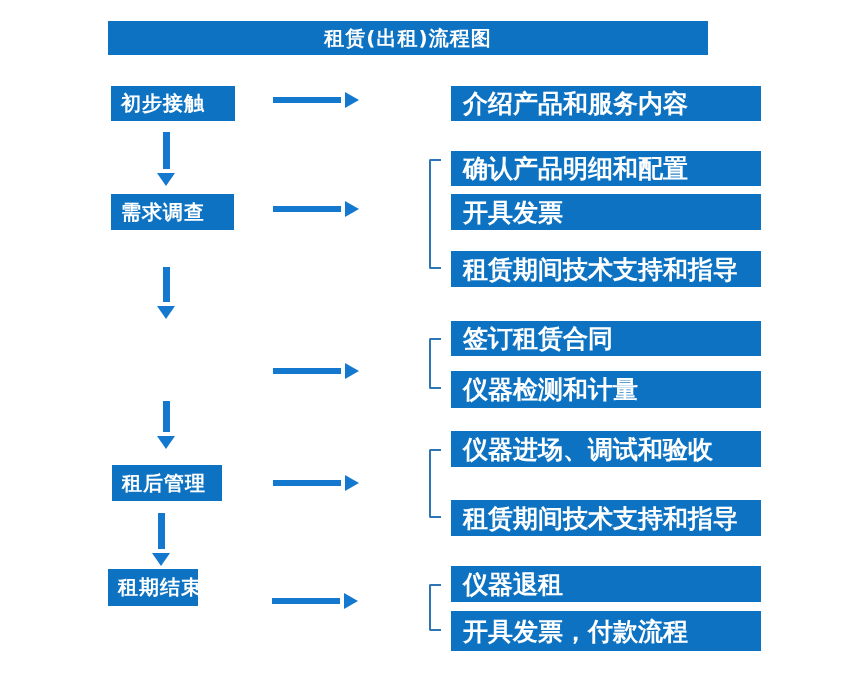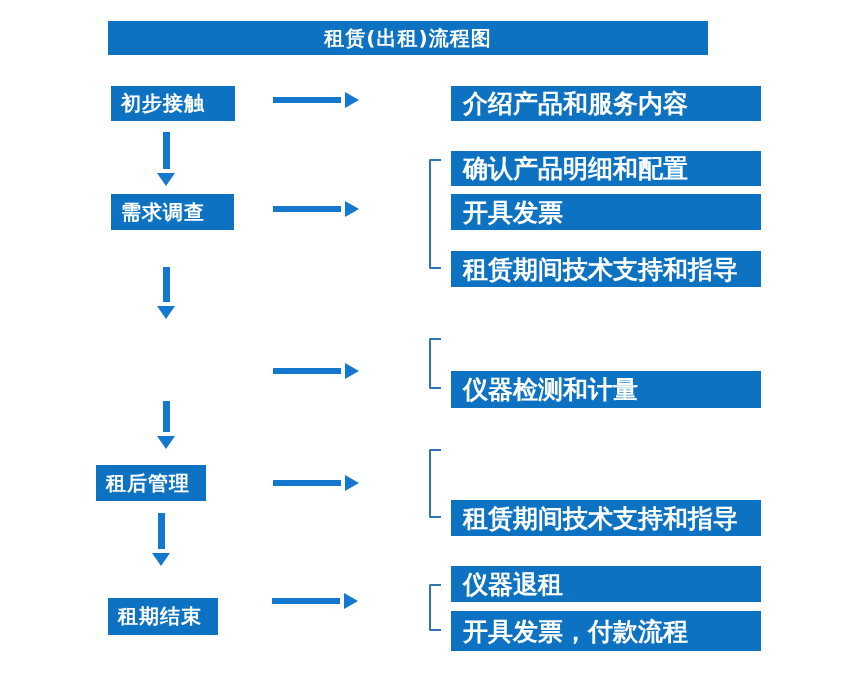--- a/index.html
+++ b/index.html
@@ -93,22 +93,22 @@
 </style>
 </head>
 <body>
 
 <div class="canvas">
 
   <div class="title-bar">租赁(出租)流程图</div>
 
   <div class="lbox" style="left:103px; top:78px;  width:124px; height:35px;">初步接触</div>
   <div class="lbox" style="left:103px; top:186px; width:123px; height:36px;">需求调查</div>
-  <div class="lbox" style="left:88px; top:457px; width:110px; height:36px;">租后管理</div>
-  <div class="lbox" style="left:100px; top:590px; width:110px; height:37px;">租期结束</div>
+  <div class="lbox" style="left:104px; top:457px; width:110px; height:36px;">租后管理</div>
+  <div class="lbox" style="left:100px; top:561px; width:90px; height:37px;">租期结束</div>
 
   <div class="varrow" style="left:149px; top:122px; height:58px;">
     <div class="shaft"></div>
     <div class="head"></div>
   </div>
   <div class="varrow" style="left:149px; top:257px; height:56px;">
     <div class="shaft"></div>
     <div class="head"></div>
   </div>
   <div class="varrow" style="left:149px; top:391px; height:52px;">
@@ -143,18 +143,20 @@
 
   <div class="bracket" style="top:151px; height:110px;"></div>
   <div class="bracket" style="top:330px; height:51px;"></div>
   <div class="bracket" style="top:441px; height:69px;"></div>
   <div class="bracket" style="top:576px; height:47px;"></div>
 
   <div class="rbox" style="top:78px;  height:35px;">介绍产品和服务内容</div>
   <div class="rbox" style="top:143px; height:35px;text-align:right;">确认产品明细和配置</div>
   <div class="rbox" style="top:186px; height:36px;">开具发票</div>
   <div class="rbox" style="top:243px; height:36px;">租赁期间技术支持和指导</div>
+  <div class="rbox" style="top:313px; height:35px;">签订租赁合同</div>
   <div class="rbox" style="top:363px; height:37px;">仪器检测和计量</div>
+  <div class="rbox" style="top:423px; height:36px;">仪器进场、调试和验收</div>
   <div class="rbox" style="top:492px; height:36px;">租赁期间技术支持和指导</div>
   <div class="rbox" style="top:558px; height:36px;">仪器退租</div>
   <div class="rbox" style="top:603px; height:40px;">开具发票，付款流程</div>
 
 </div>
 
 </body></html>

